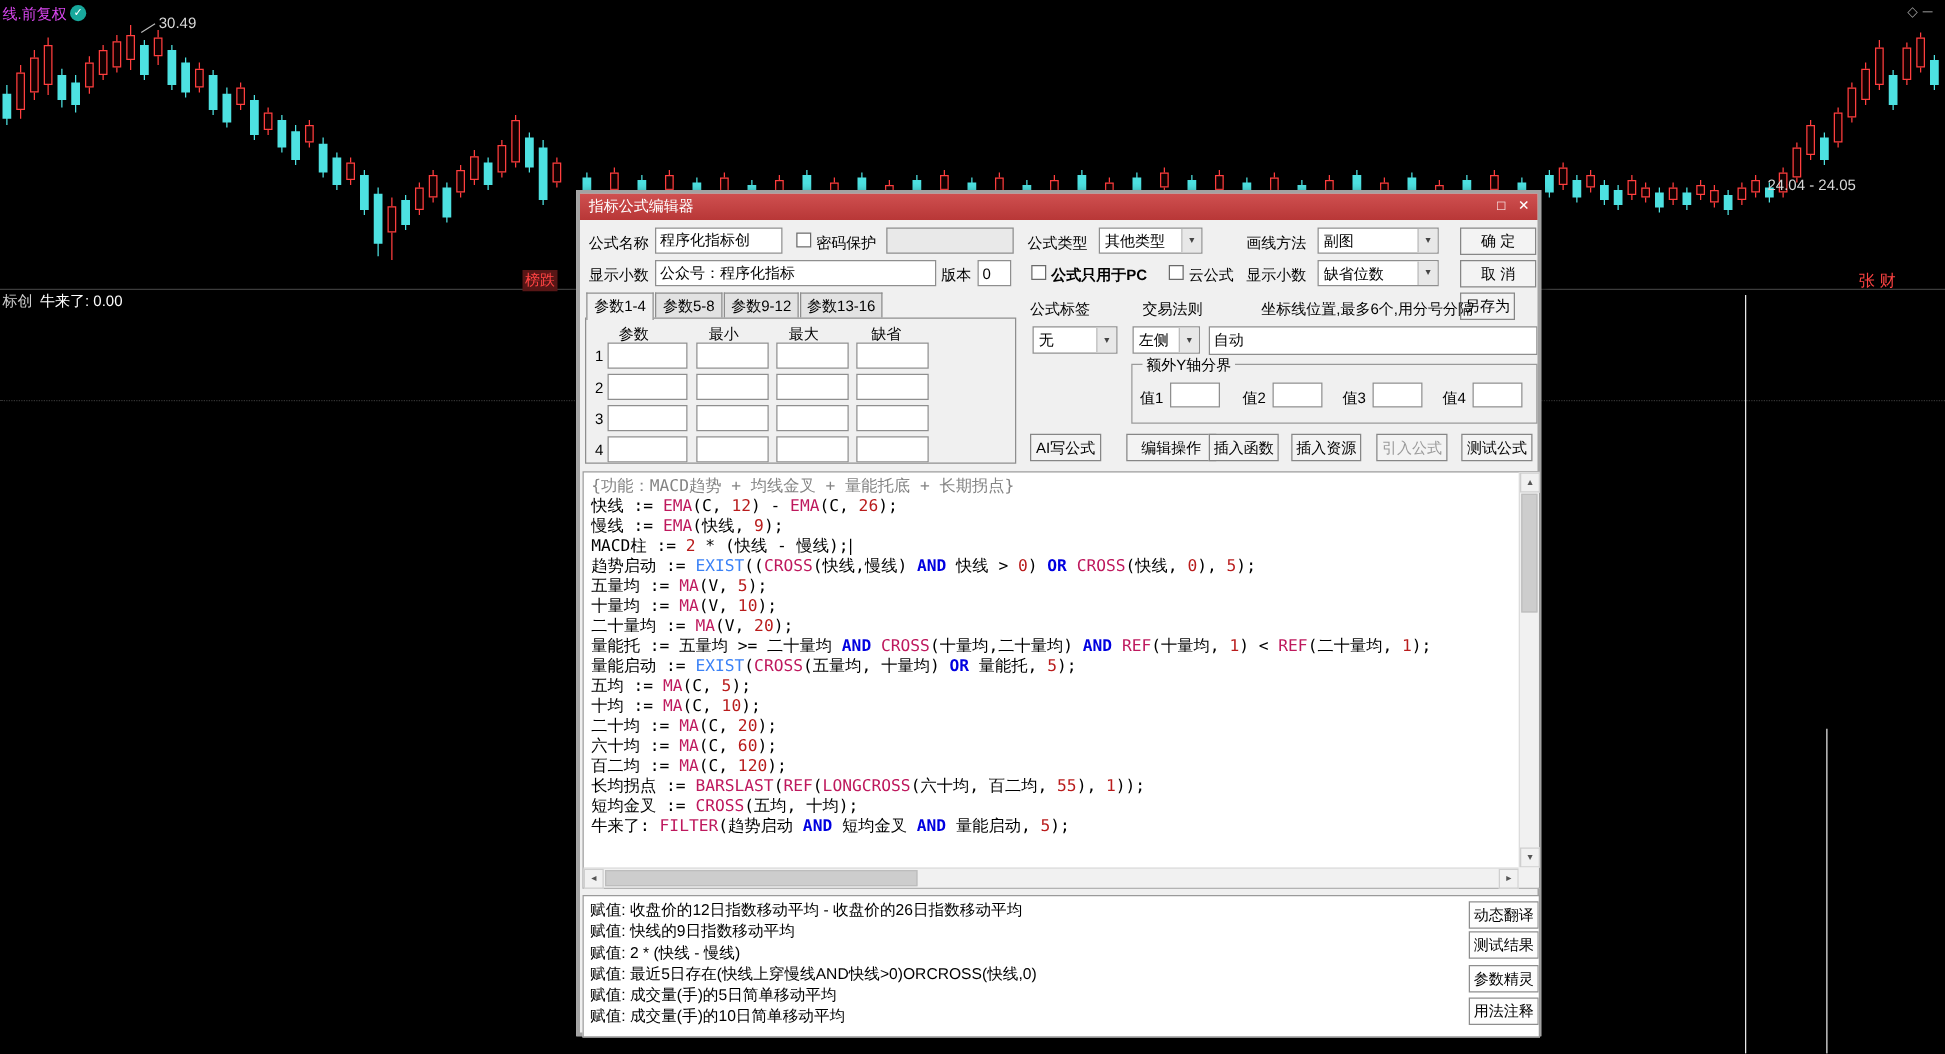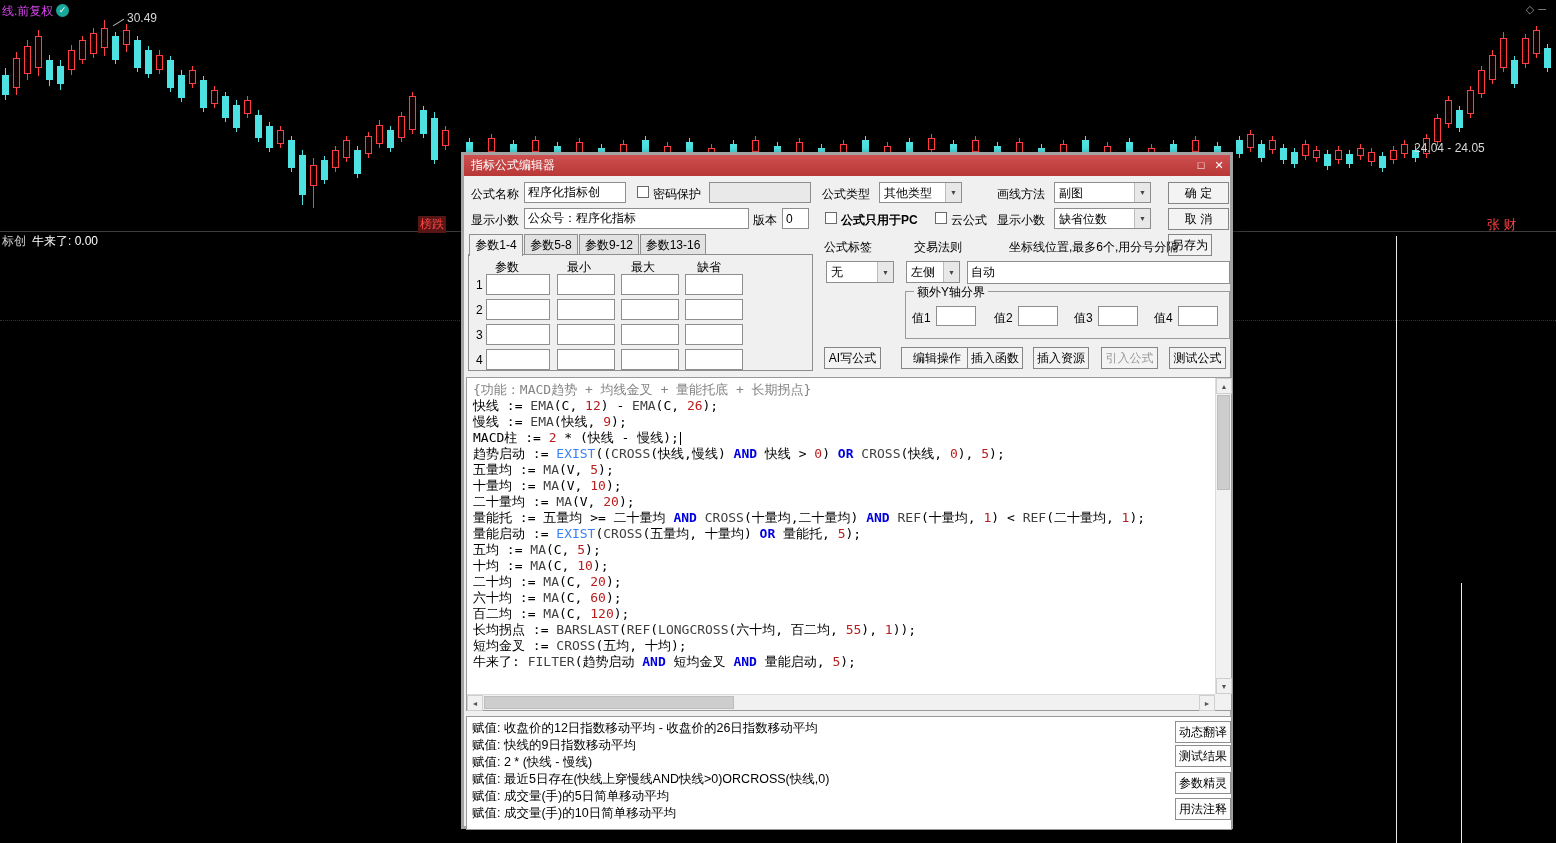--- a/index.html
+++ b/index.html
@@ -54,21 +54,21 @@
   .phead { position:absolute; top:4px; font-size:12px; }
   .prow-num { position:absolute; left:7px; font-size:12px; }
   .grp { position:absolute; left:441px; top:136px; width:325px; height:48px; border:1px solid #9a9a9a; }
   .grp .legend { position:absolute; left:8px; top:-8px; background:#f0f0f0; padding:0 3px; font-size:12px; }
 
   
   .editor { position:absolute; left:2px; top:222px; width:766px; height:334px; border:1px solid #9a9a9a; background:#fff; }
   .code { position:absolute; left:0; top:0; right:16px; bottom:16px; overflow:hidden; padding:4px 2px 0 6px;
     font-family:"DejaVu Sans Mono",monospace; font-size:13px; line-height:16px; white-space:nowrap; }
   .code-line { height:16px; }
-  .seg-t { color:#000; } .seg-c { color:#848484; } .seg-f { color:#404040; }
+  .seg-t { color:#000; } .seg-c { color:#848484; } .seg-f { color:#be185d; }
   .seg-g { color:#3b82f6; } .seg-n { color:#b91c1c; } .seg-k { color:#0000e0; font-weight:bold; }
   .caret { display:inline-block; width:1px; height:13px; background:#000; vertical-align:middle; margin-left:1px; }
   .vsb { position:absolute; right:0; top:0; bottom:16px; width:16px; background:#f1f1f1; border-left:1px solid #dcdcdc; }
   .hsb { position:absolute; left:0; right:16px; bottom:0; height:16px; background:#f1f1f1; border-top:1px solid #dcdcdc; }
   .sb-arr { position:absolute; width:16px; height:16px; background:#f1f1f1; border:1px solid #cfcfcf;
     font-size:7px; color:#555; display:flex; align-items:center; justify-content:center; }
   .sb-thumb { position:absolute; background:#cdcdcd; border:1px solid #bdbdbd; }
   .sb-corner { position:absolute; right:0; bottom:0; width:16px; height:16px; background:#f1f1f1; }
 
   

